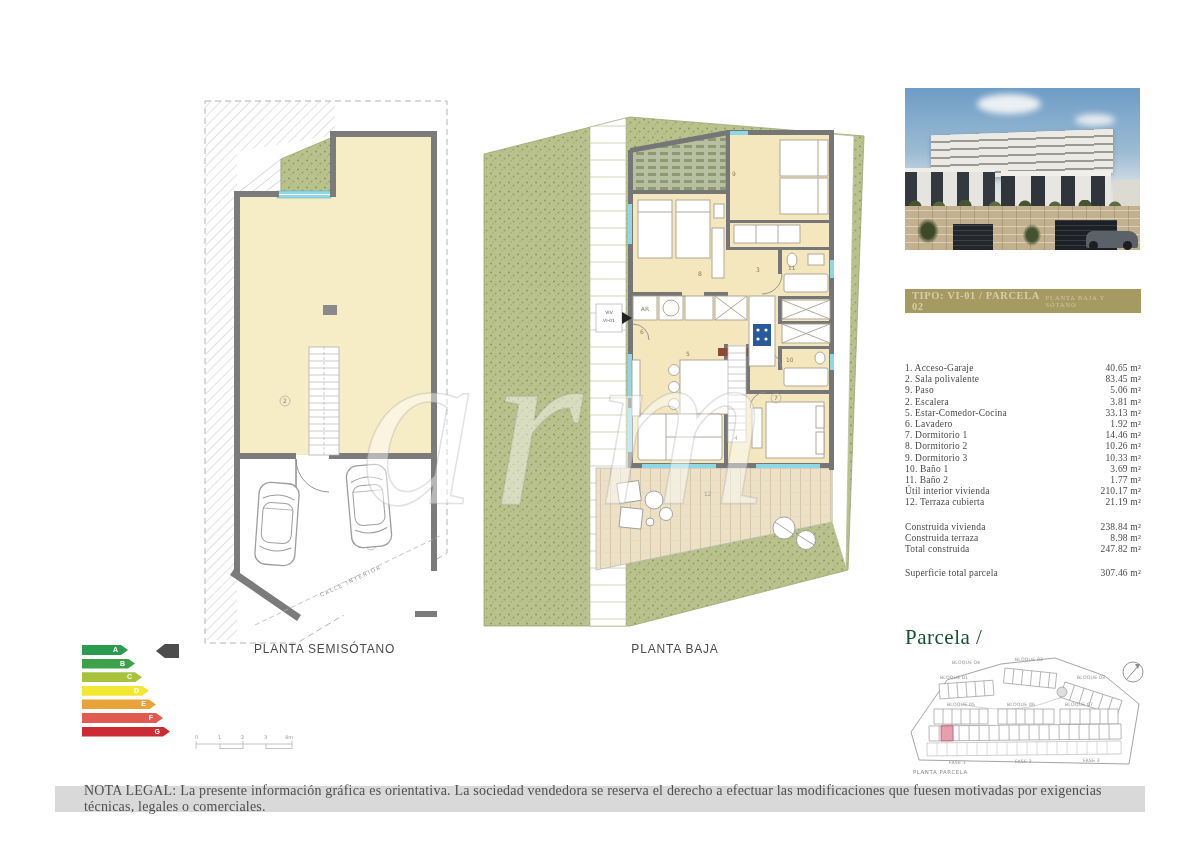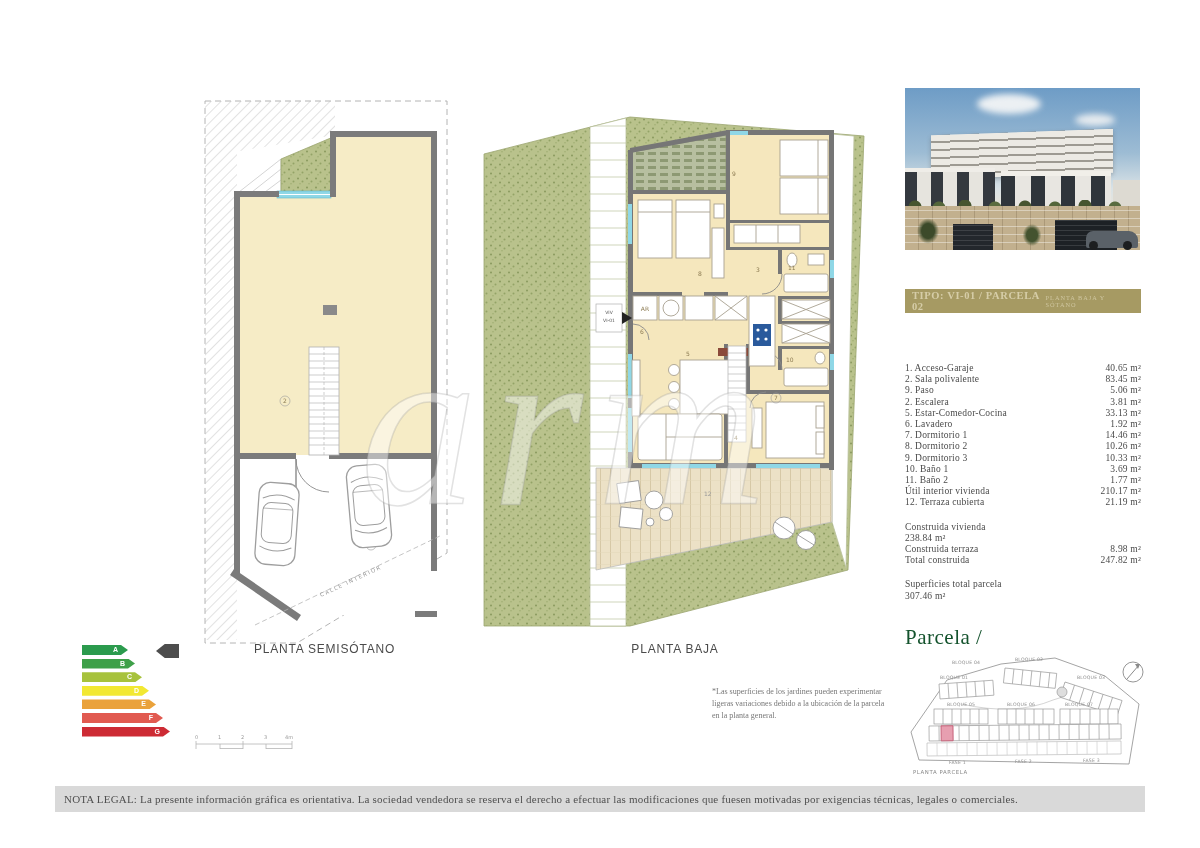--- a/index.html
+++ b/index.html
@@ -63,21 +63,21 @@
 
   .panel-title { left:905px; top:252px; width:240px; font-size:23px; color:#3d3d3d; letter-spacing:0.5px; }
   .banner { left:905px; top:289px; width:236px; height:24px; background:#a69a63; display:flex;
     align-items:center; justify-content:flex-start; padding:0 8px 0 7px; z-index:3; }
   .banner-left { font-size:10.5px; color:#d6cda8; letter-spacing:0.6px; font-weight:bold; }
   .banner-right { font-size:6.3px; color:#cfc6a0; letter-spacing:1px; }
 
   .sup-heading { left:905px; top:320px; width:240px; font-size:21px; color:#3d3d3d; letter-spacing:0.5px; }
   .sup-rows { left:905px; top:351px; width:236px;margin-top:12px; }
   .sup-row { display:flex; justify-content:space-between; line-height:11.2px; font-size:9.5px; color:#4a4a4a; }
-  .sup-row.gap { margin-top:13px;flex-direction:column; }
+  .sup-row.gap { margin-top:13px; }
   .sup-label { letter-spacing:0.2px; }
   .sup-value { letter-spacing:0.2px; }
 
   .parcela-heading { left:905px; top:625px; width:240px; font-size:21px; color:#14532d; letter-spacing:0.5px; }
   #site-plan { left:905px; top:652px; }
   .site-label { font:4.6px "DejaVu Sans",sans-serif; fill:#8f8f8f; letter-spacing:0.2px; }
   .site-caption { font:5.4px "DejaVu Sans",sans-serif; fill:#8a8a8a; letter-spacing:0.6px; }
 
   
   .energy { left:82px; top:645px; width:200px; height:100px; }
@@ -89,21 +89,21 @@
   .energy-arrow { position:absolute; left:74px; top:-1px; width:23px; height:14px; background:#4d4d4d;
     clip-path:polygon(0 50%, 38% 0, 100% 0, 100% 100%, 38% 100%); }
 
   
   #scalebar { left:195px; top:733px; }
   .scale-text { font:5px "DejaVu Sans",sans-serif; fill:#9a9a9a; }
 
   
   .gardens-note { left:712px; top:686px; width:176px; font-size:8px; line-height:1.5; color:#777; }
   .legal-strip { left:55px; top:786px; width:1090px; height:26px; background:#d9d9d9; display:flex; align-items:center; }
-  .legal-text { font-size:11px; color:#4f4f4f; padding-left:9px; letter-spacing:0.2px; }
+  .legal-text { font-size:14px; color:#4f4f4f; padding-left:29px; letter-spacing:0.2px; }
 </style>
 </head>
 <body>
 
 <div class="sheet">
 
   <svg id="plan-semi" class="plan-svg" viewBox="0 0 255 550" width="255" height="550">
     <defs>
       <pattern id="hatchS" width="7" height="7" patternUnits="userSpaceOnUse" patternTransform="rotate(45)">
         <rect width="7" height="7" fill="#ffffff"></rect>
@@ -456,21 +456,21 @@
         <span class="sup-label">Construida terraza</span>
         <span class="sup-value">8.98 m²</span>
       </div>
 
       <div class="sup-row">
         <span class="sup-label">Total construida</span>
         <span class="sup-value">247.82 m²</span>
       </div>
 
       <div class="sup-row gap">
-        <span class="sup-label">Superficies total parcela</span>
+        <span class="sup-label">Superficie total parcela</span>
         <span class="sup-value">307.46 m²</span>
       </div>
     </div>
 
   <div class="abs parcela-heading">Parcela /</div>
 
   <svg id="site-plan" class="abs" viewBox="0 0 250 124" width="250" height="124">
     <polygon points="6,80 42,28 96,12 150,6 200,24 234,52 224,112 14,108" fill="#ffffff" stroke="#9a9a9a" stroke-width="0.9"></polygon>
     <path d="M56,52 Q110,64 148,48 Q180,36 210,56" fill="none" stroke="#c2c2c2" stroke-width="0.7"></path>
     <path d="M36,72 Q120,78 204,70" fill="none" stroke="#c2c2c2" stroke-width="0.7"></path>
@@ -569,19 +569,18 @@
     <text x="23" y="6" class="scale-text">1</text>
     <text x="46" y="6" class="scale-text">2</text>
     <text x="69" y="6" class="scale-text">3</text>
     <text x="90" y="6" class="scale-text">4m</text>
     <line x1="1" y1="11" x2="97" y2="11" stroke="#b5b5b5" stroke-width="0.8"></line>
     <path d="M1,8 V16 M25,11 V16 M48,8 V16 M71,11 V16 M97,8 V16" stroke="#b5b5b5" stroke-width="0.8" fill="none"></path>
     <line x1="25" y1="15.5" x2="48" y2="15.5" stroke="#b5b5b5" stroke-width="0.8"></line>
     <line x1="71" y1="15.5" x2="97" y2="15.5" stroke="#b5b5b5" stroke-width="0.8"></line>
   </svg>
 
-  <div class="abs gardens-note">*Las superficies de los jardines pueden experimentar ligeras variaciones debido a la ubicación de la parcela en la planta general.</div>
 
   <div class="abs legal-strip">
     <span class="legal-text">NOTA LEGAL: La presente información gráfica es orientativa. La sociedad vendedora se reserva el derecho a efectuar las modificaciones que fuesen motivadas por exigencias técnicas, legales o comerciales.</span>
   </div>
 
 </div>
 
 </body></html>

